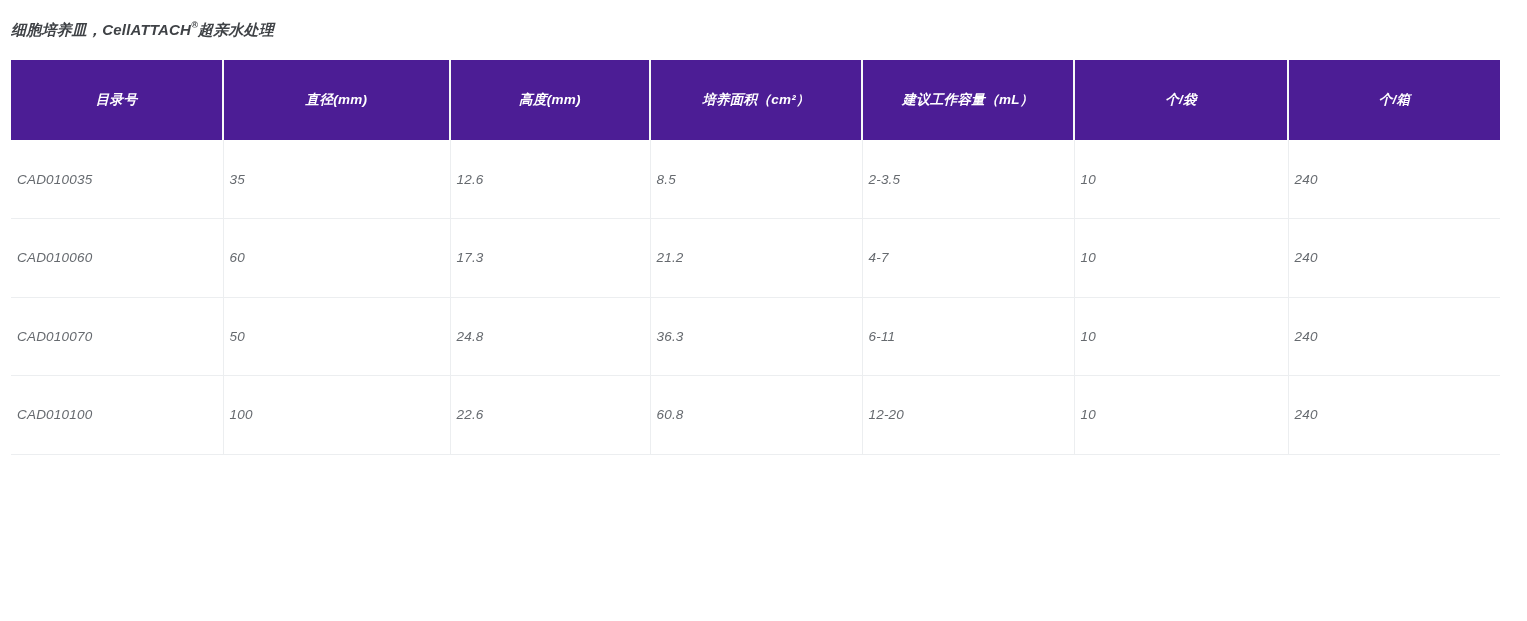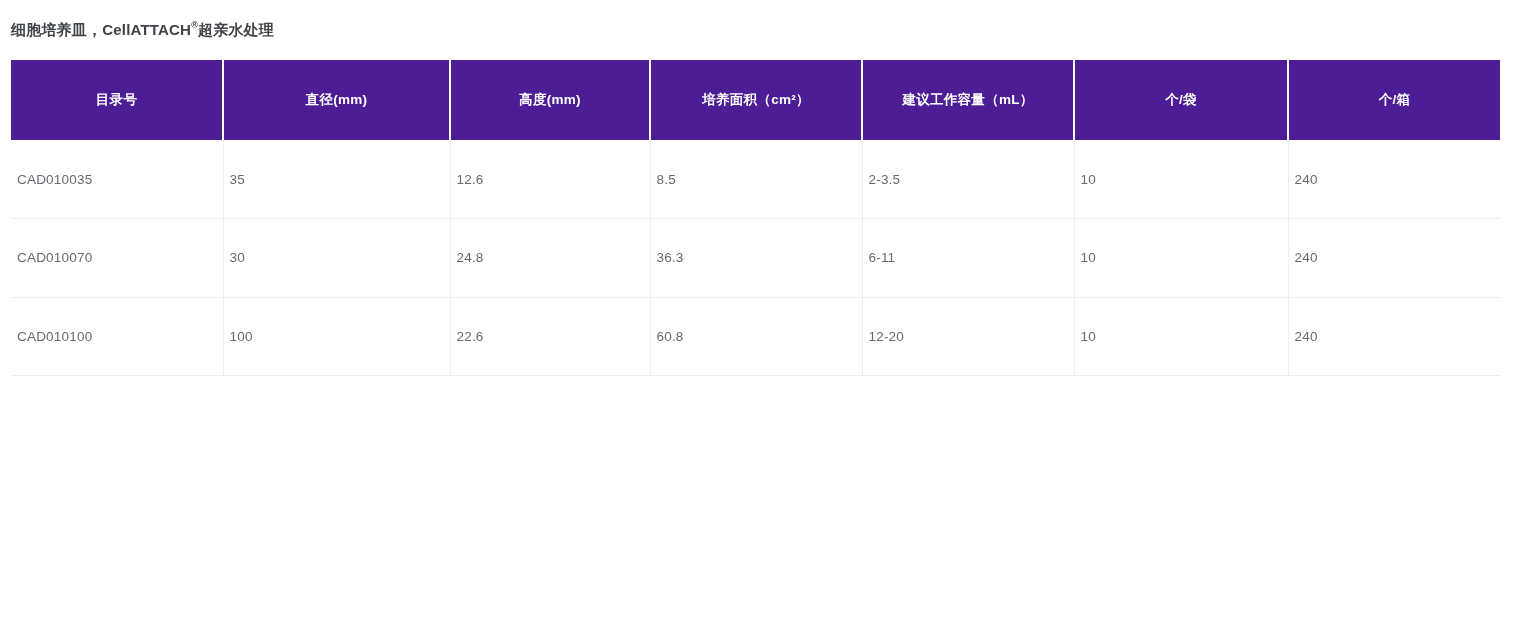--- a/index.html
+++ b/index.html
@@ -13,20 +13,21 @@
     font-family: "Liberation Sans", "DejaVu Sans", sans-serif;
     overflow: hidden;
     -webkit-font-smoothing: antialiased;
   }
 
   .page {
     position: relative;
     width: 1527px;
     height: 621px;
     box-sizing: border-box;
+    font-style: italic;
   }
 
   
   .title {
     position: absolute;
     left: 11px;
     top: 19px;
     font-size: 15px;
     font-weight: bold;
     color: #3f4246;
@@ -133,22 +134,31 @@
       <tr>
         <td>CAD010035</td>
         <td>35</td>
         <td>12.6</td>
         <td>8.5</td>
         <td>2-3.5</td>
         <td>10</td>
         <td>240</td>
       </tr>
       <tr>
+        <td>CAD010060</td>
+        <td>60</td>
+        <td>17.3</td>
+        <td>21.2</td>
+        <td>4-7</td>
+        <td>10</td>
+        <td>240</td>
+      </tr>
+      <tr>
         <td>CAD010070</td>
-        <td>30</td>
+        <td>50</td>
         <td>24.8</td>
         <td>36.3</td>
         <td>6-11</td>
         <td>10</td>
         <td>240</td>
       </tr>
       <tr>
         <td>CAD010100</td>
         <td>100</td>
         <td>22.6</td>

